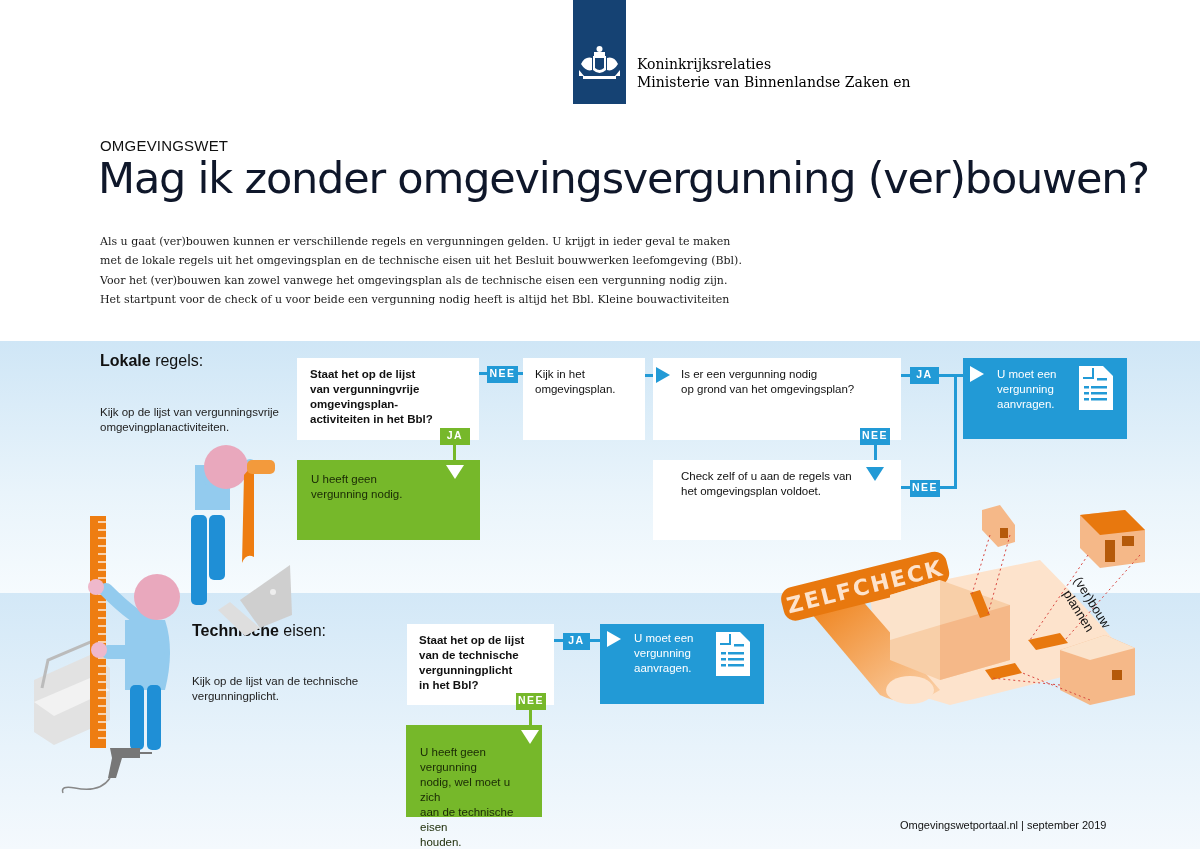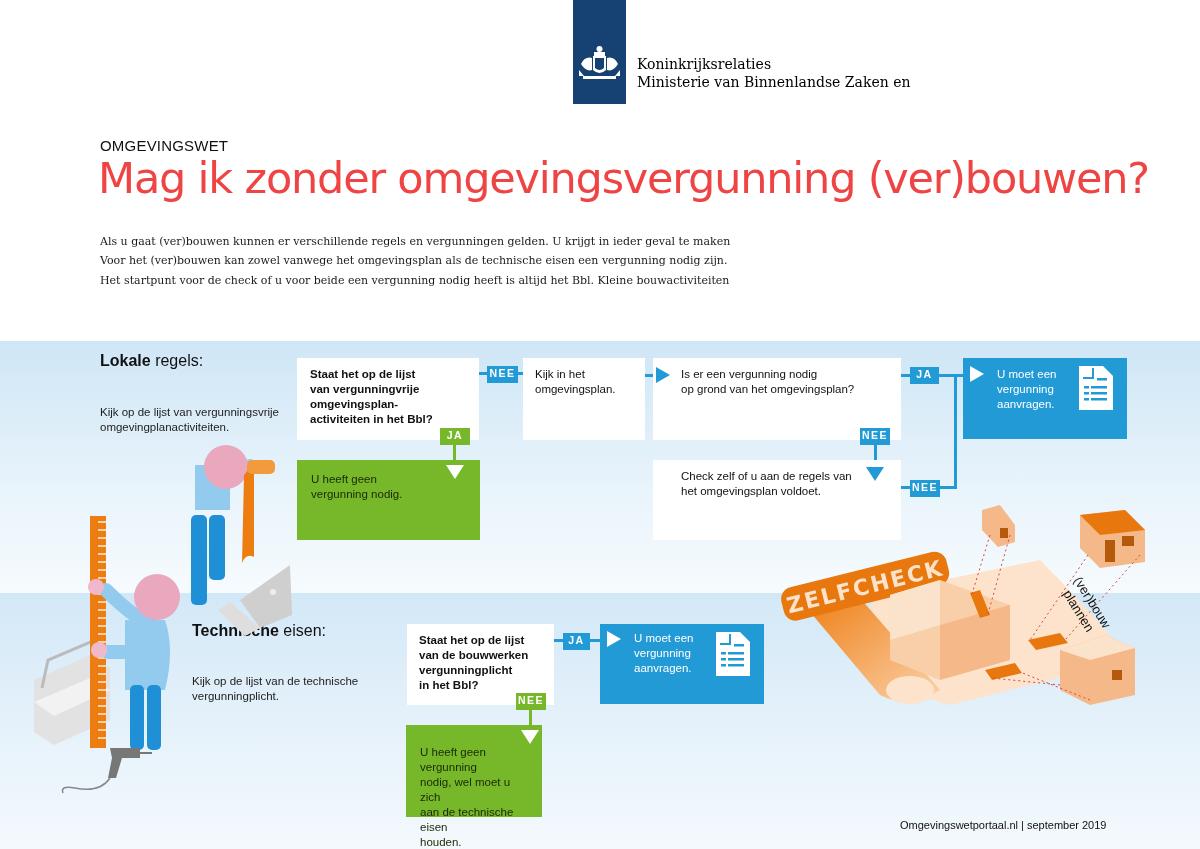--- a/index.html
+++ b/index.html
@@ -6,21 +6,21 @@
   html, body { width: 1200px; height: 849px; overflow: hidden; background: #ffffff; }
   body { position: relative; font-family: "DejaVu Sans", "Liberation Sans", sans-serif; color: #1a1a1a; }
 
   .abs { position: absolute; }
 
   
   .logo-bar { left: 573px; top: 0; width: 53px; height: 104px; background: #154273; }
   .ministry-name { left: 637px; top: 55px; font-family: "DejaVu Serif", "Liberation Serif", serif; font-size: 14px; line-height: 18px; color: #000; }
 
   .kicker { left: 100px; top: 137px; font-family: "Liberation Sans", sans-serif; font-size: 15px; letter-spacing: 0.2px; color: #111; }
-  .title { left: 98px; top: 153px; font-family: "DejaVu Sans", sans-serif; font-size: 43px; letter-spacing: -1.2px; color: #ef4444; font-weight: normal; white-space: nowrap; }
+  .title { left: 98px; top: 153px; font-family: "DejaVu Sans", sans-serif; font-size: 43px; letter-spacing: -1.2px; color: #0f172a; font-weight: normal; white-space: nowrap; }
   .intro { left: 100px; top: 232px; width: 780px; font-family: "DejaVu Serif", "Liberation Serif", serif; font-size: 11px; line-height: 19.3px; color: #1a1a1a; }
   .intro span { display: block; white-space: nowrap; }
 
   
   .band1 { left: 0; top: 341px; width: 1200px; height: 252px; background: linear-gradient(#cfe6f6, #e9f4fb 60%, #f6fbfe); }
   .band2 { left: 0; top: 593px; width: 1200px; height: 256px; background: linear-gradient(#d3e8f7, #e8f3fb 60%, #f4f9fd); }
 
   .section-head { font-family: "Liberation Sans", sans-serif; font-size: 16px; color: #111; }
   .section-head b { font-weight: bold; }
   .section-sub { font-family: "Liberation Sans", sans-serif; font-size: 11.5px; line-height: 15px; color: #222; margin-top: 28px; }
@@ -66,20 +66,21 @@
 <div class="abs ministry-name">
   <div>Koninkrijksrelaties</div>
   <div>Ministerie van Binnenlandse Zaken en</div>
 </div>
 
 <div class="abs kicker">OMGEVINGSWET</div>
 <h1 class="abs title">Mag ik zonder omgevingsvergunning (ver)bouwen?</h1>
 
 <div class="abs intro">
   <span>Als u gaat (ver)bouwen kunnen er verschillende regels en vergunningen gelden. U krijgt in ieder geval te maken</span>
+  <span>met de lokale regels uit het omgevingsplan en de technische eisen uit het Besluit bouwwerken leefomgeving (Bbl).</span>
   <span>Voor het (ver)bouwen kan zowel vanwege het omgevingsplan als de technische eisen een vergunning nodig zijn.</span>
   <span>Het startpunt voor de check of u voor beide een vergunning nodig heeft is altijd het Bbl. Kleine bouwactiviteiten</span>
 </div>
 
 <div class="abs band1"></div>
 <div class="abs band2"></div>
 
 <div class="abs section-head" style="left:100px; top:352px;"><b>Lokale</b><span> regels:</span></div>
 <div class="abs section-sub" style="left:100px; top:377px;">
   <div>Kijk op de lijst van vergunningsvrije</div>
@@ -151,21 +152,21 @@
 </svg>
 
 <div class="abs section-head" style="left:192px; top:622px;"><b>Technische</b><span> eisen:</span></div>
 <div class="abs section-sub" style="left:192px; top:646px;">
   <div>Kijk op de lijst van de technische</div>
   <div>vergunningplicht.</div>
 </div>
 
 <div class="box q" style="left:407px; top:624px; width:147px; height:81px; padding:9px 12px;">
   <div>Staat het op de lijst</div>
-  <div>van de bouwwerken</div>
+  <div>van de technische</div>
   <div>vergunningplicht</div>
   <div>in het Bbl?</div>
 </div>
 <div class="line" style="left:554px; top:639px; width:46px; height:3px;"></div>
 <div class="tag b" style="left:563px; top:633px; width:27px;">JA</div>
 
 <div class="box blue" style="left:600px; top:624px; width:164px; height:80px; padding:7px 10px 7px 34px;">
   <div>U moet een</div>
   <div>vergunning</div>
   <div>aanvragen.</div>

